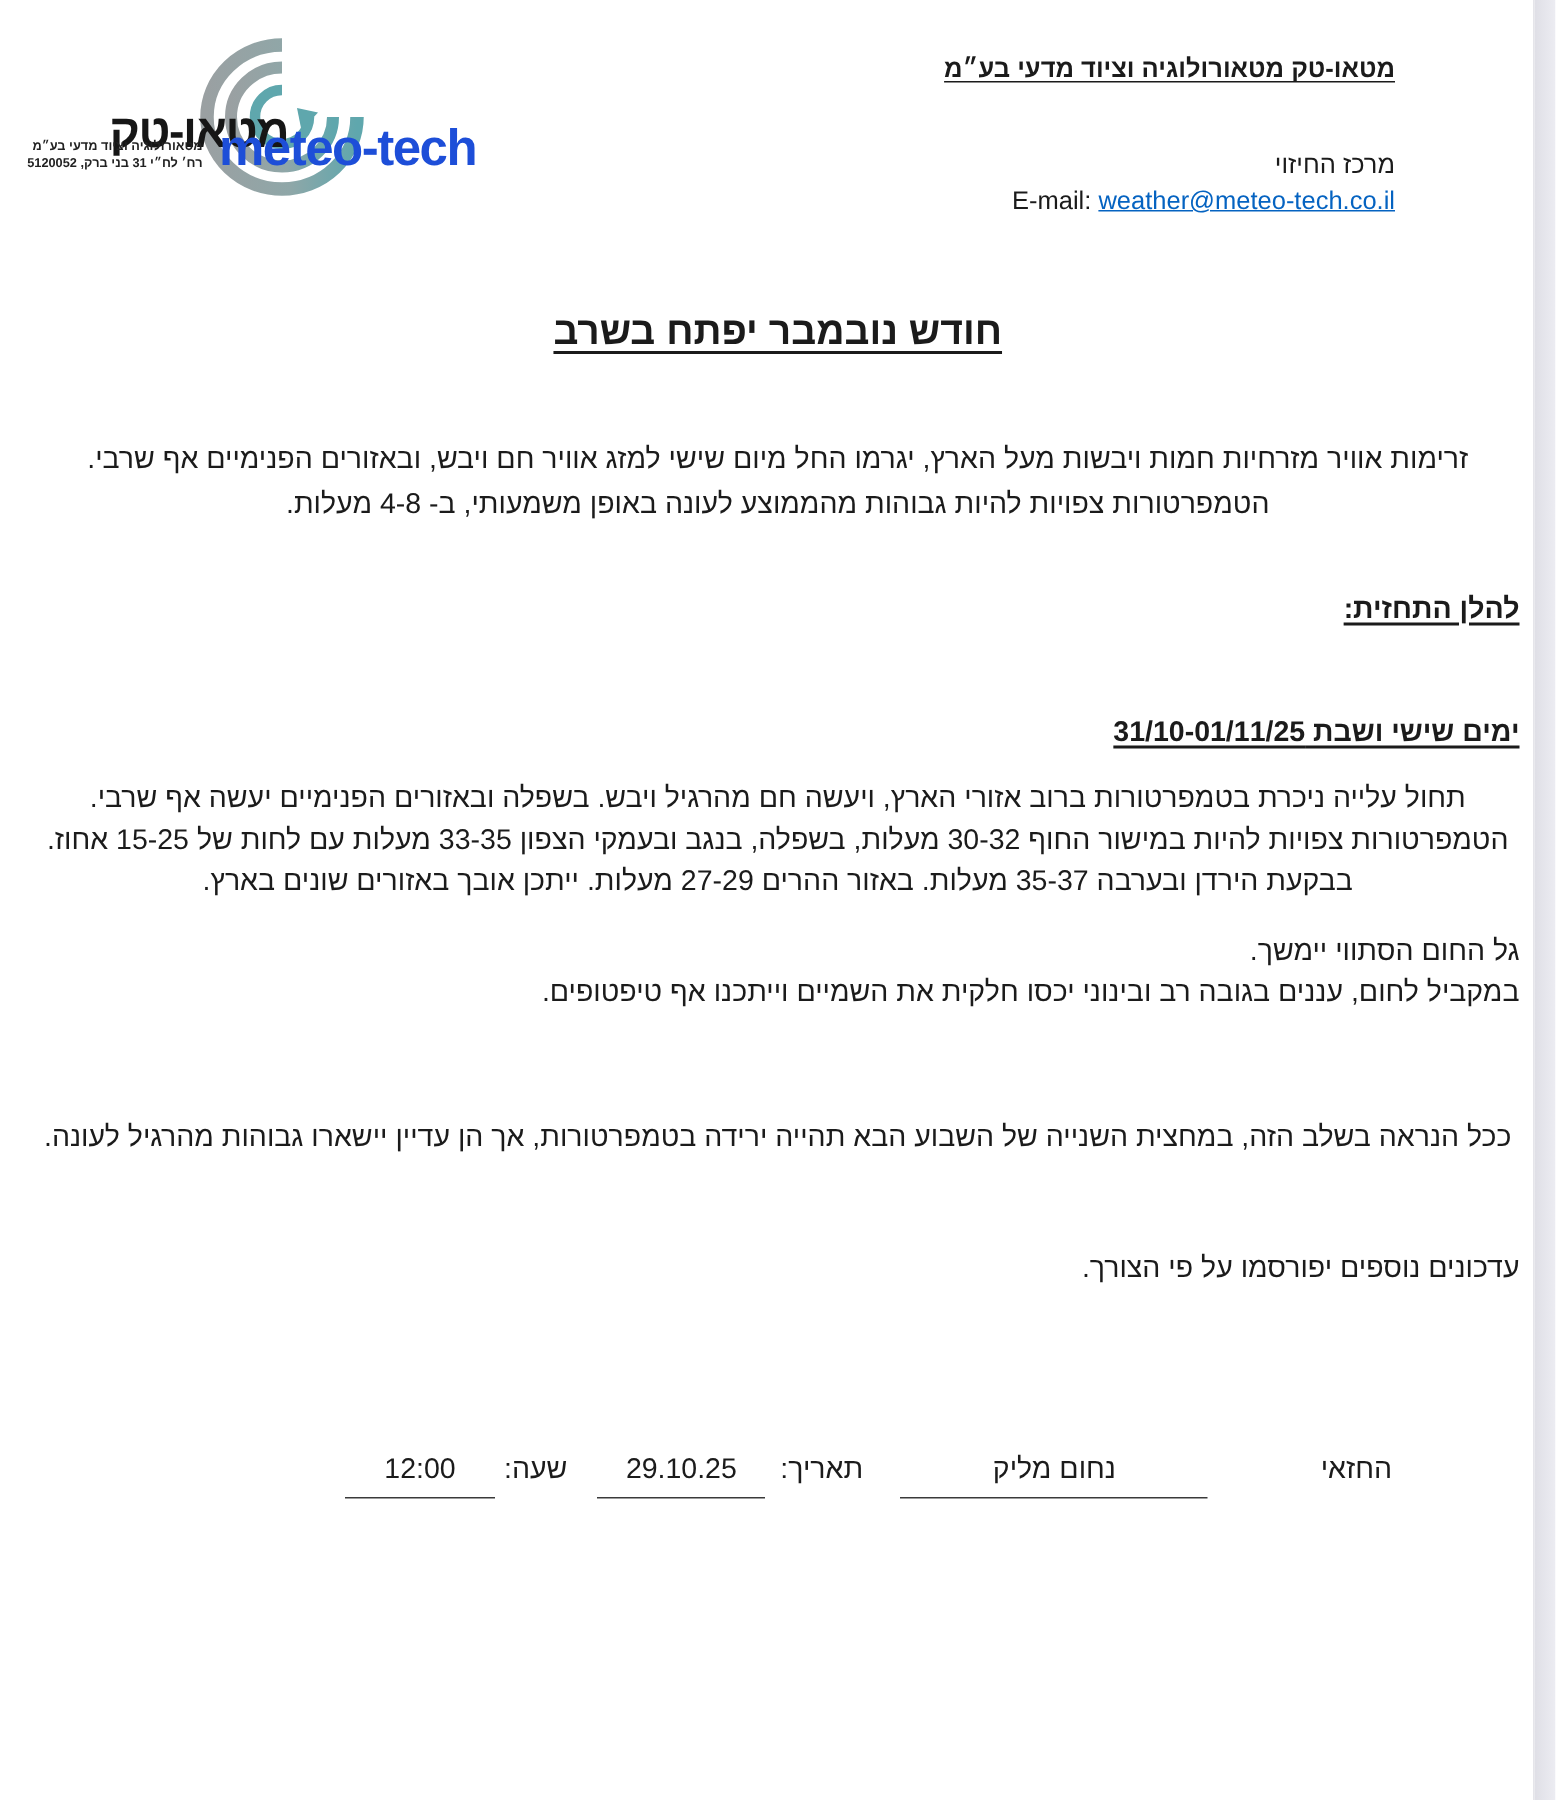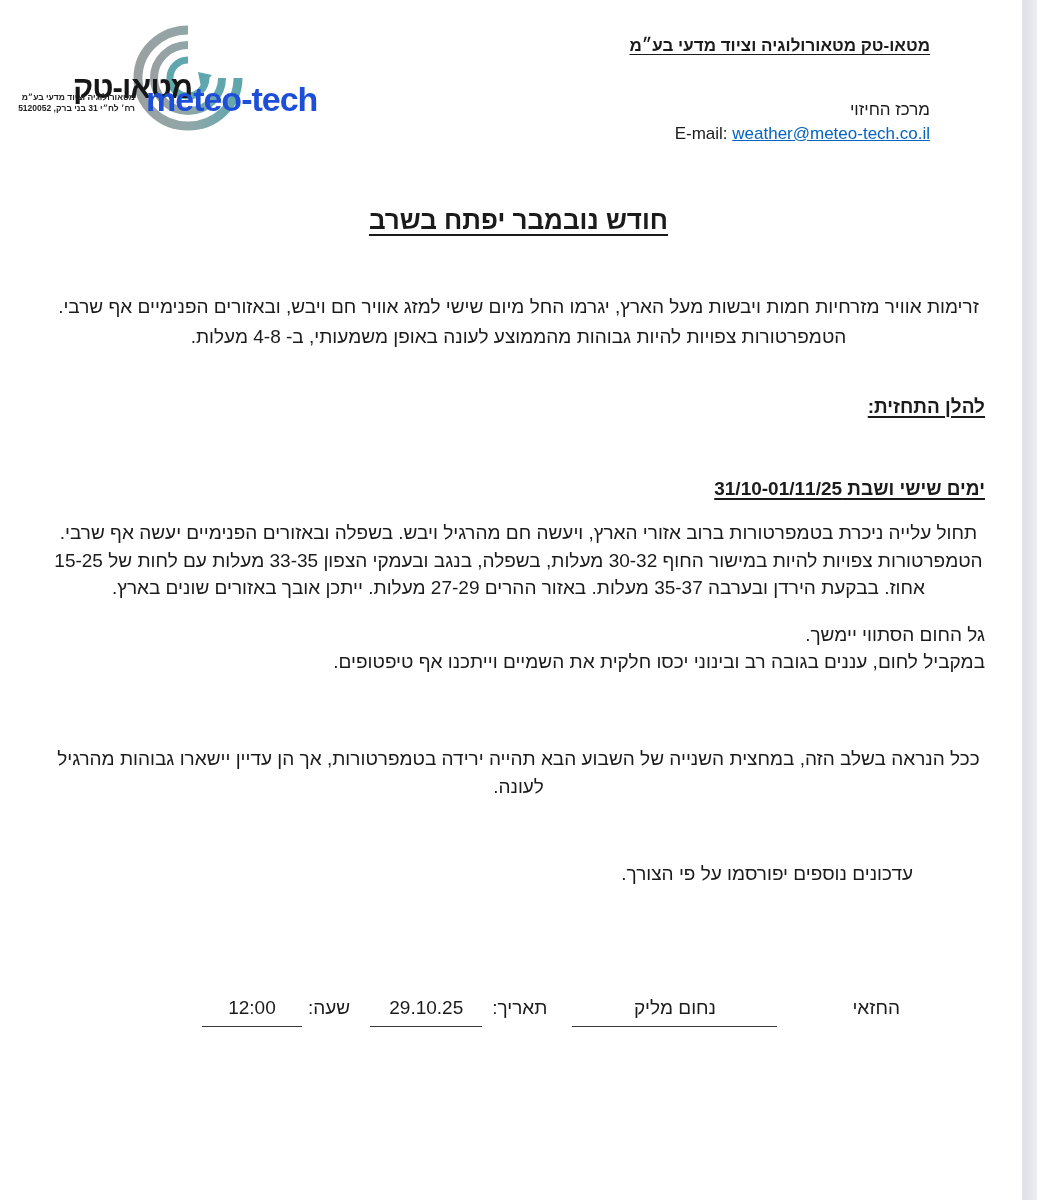--- a/index.html
+++ b/index.html
@@ -31,41 +31,41 @@
   }
   .hdr-right{position:absolute;right:107px;top:36px;direction:rtl;text-align:right;}
   .hdr-company{
     font-size:17px;font-weight:bold;text-decoration:underline;
     text-underline-offset:3px;margin-bottom:44px;white-space:nowrap;
   }
   .hdr-center{font-size:17px;margin-bottom:4px;}
   .hdr-email{direction:ltr;font-size:17px;}
   .hdr-email a{color:#0563c1;text-decoration:underline;cursor:pointer;}
   
-  .doc{padding:0 52px;direction:rtl;font-size:19px;}
+  .doc{padding:0 24px;direction:rtl;font-size:19px;}
   .title{
     text-align:center;font-size:26px;font-weight:bold;margin:20px 0 0 0;
   }
   .title span{
     text-decoration:underline;text-decoration-thickness:2px;text-underline-offset:5px;
   }
   .intro{margin-top:56px;text-align:center;line-height:30px;}
   .forecast-heading{
     margin-top:44px;text-align:right;font-weight:bold;
     text-decoration:underline;text-decoration-thickness:1.5px;text-underline-offset:3px;
   }
   .sec-heading{
     margin-top:60px;text-align:right;font-weight:bold;
     text-decoration:underline;text-decoration-thickness:1.5px;text-underline-offset:3px;
   }
   .sec1-body{margin-top:4px;text-align:center;line-height:27.5px;}
   .sec2-heading{margin-top:12px;}
   .sec2-body{margin-top:2px;text-align:right;line-height:27px;}
   .outlook{margin-top:70px;text-align:center;line-height:28px;}
-  .updates{margin-top:62px;text-align:right;margin-left:0;padding-left:0;margin-right:72px;}
+  .updates{margin-top:62px;text-align:right;margin-left:0;padding-left:0;}
   
   .sig-row{
     margin-top:112px;display:flex;direction:rtl;align-items:flex-end;
     padding-right:85px;font-size:19px;
   }
   .sig-label{white-space:nowrap;padding-bottom:8px;}
   .sig-field{
     border-bottom:1.6px solid #3a3a3a;text-align:center;padding-bottom:7px;white-space:nowrap;
   }
   .f-name{width:205px;}

